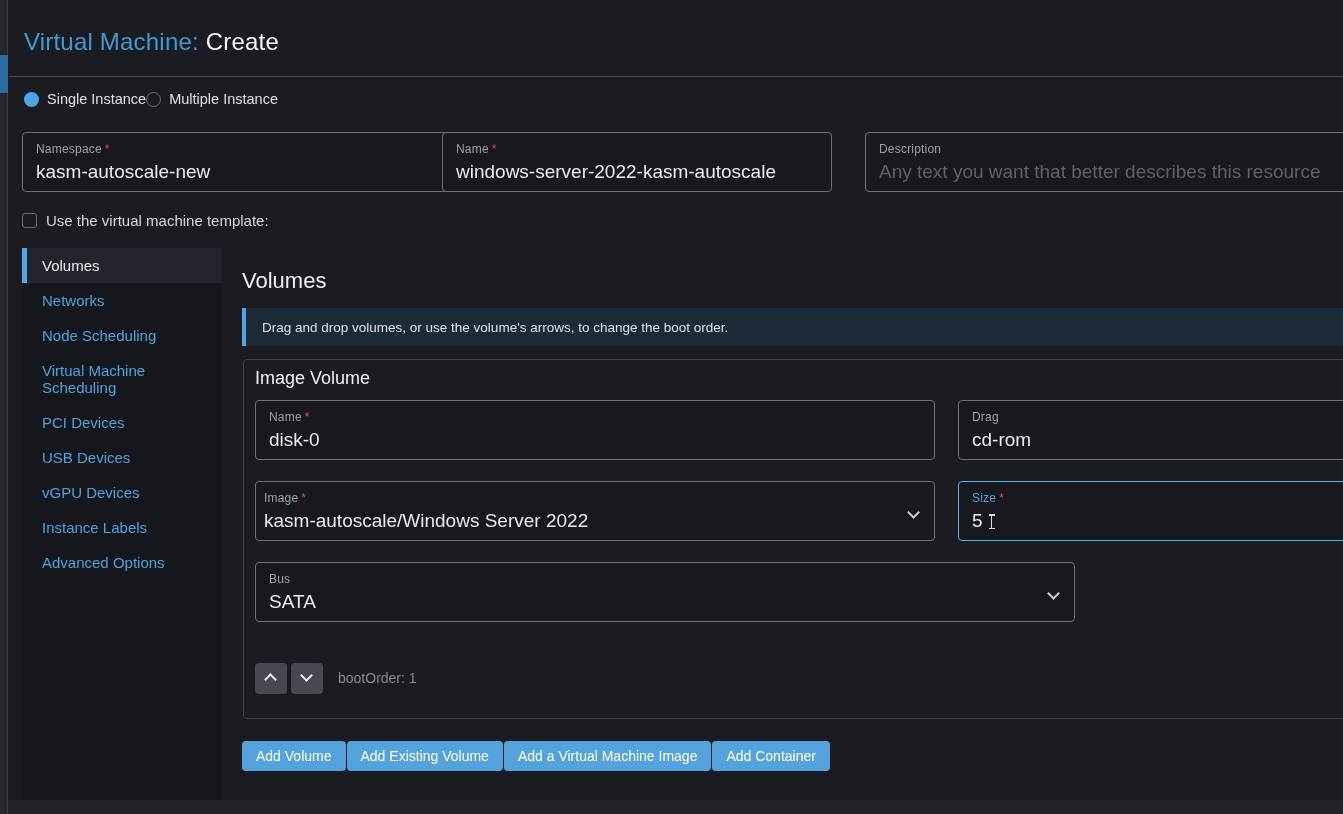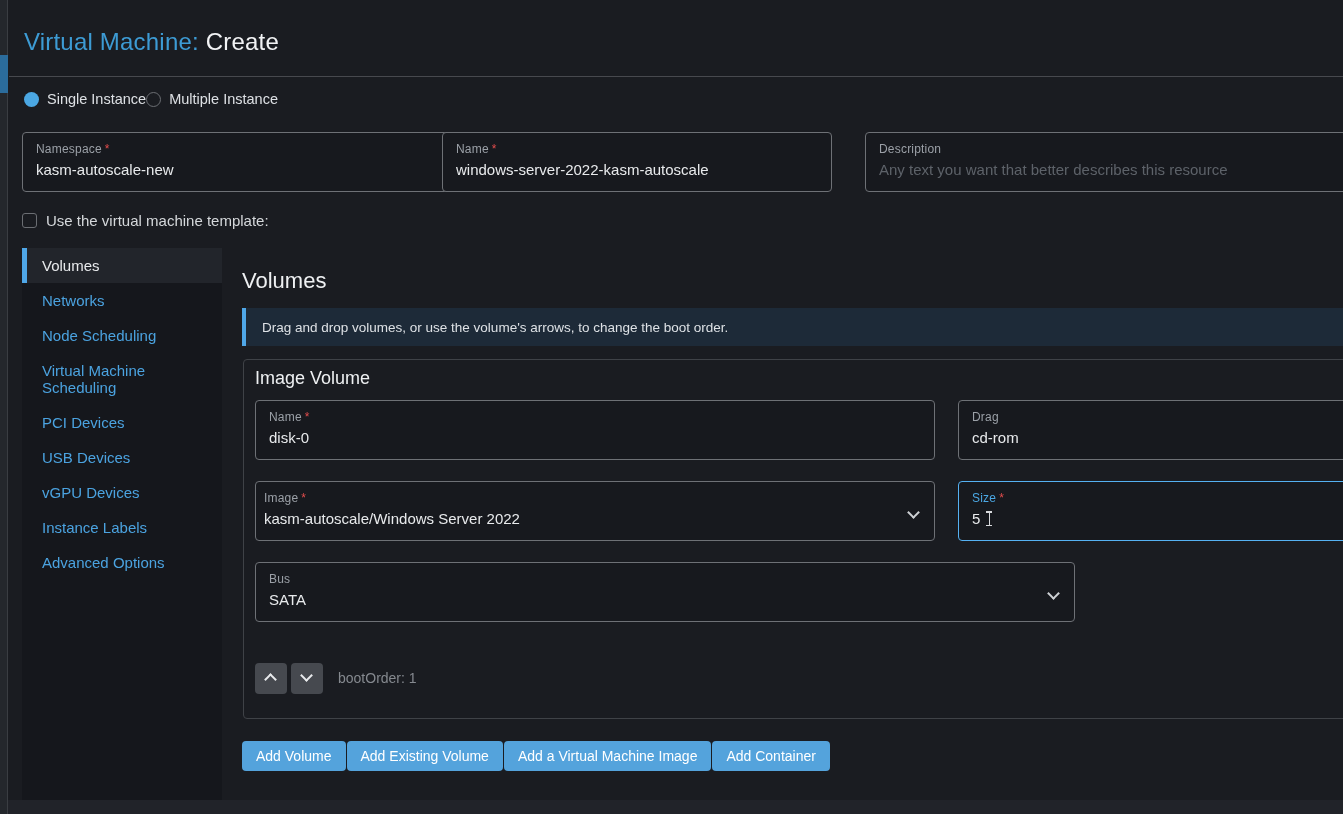--- a/index.html
+++ b/index.html
@@ -29,21 +29,21 @@
   .radio-dot.on { background:#4ba7e3; }
   .radio-dot.off { border:1.5px solid #6b6e73; background:transparent; }
 
   
   .field {
     position:absolute; height:60px; background:#17191e;
     border:1px solid #6e7176; border-radius:4px; padding:9px 14px 0 13px;
   }
   .f-label { font-size:12px; color:#9ba0a7; letter-spacing:0.2px; }
   .f-label .req { color:#e14c4c; margin-left:3px; font-size:12px; }
-  .f-value { font-size:15px; color:#e8eaec; margin-top:5px; white-space:nowrap; }
+  .f-value { font-size:19px; color:#e8eaec; margin-top:5px; white-space:nowrap; }
   .f-value.placeholder { color:#5d6269; }
   .chev {
     position:absolute; right:16px; top:26px; width:9px; height:9px;
     border-right:2px solid #cdd0d4; border-bottom:2px solid #cdd0d4;
     transform:rotate(45deg);
   }
   .field.focused { border-color:#55b1f2; }
   .field.focused .f-label { color:#4ba7e3; }
 
   

